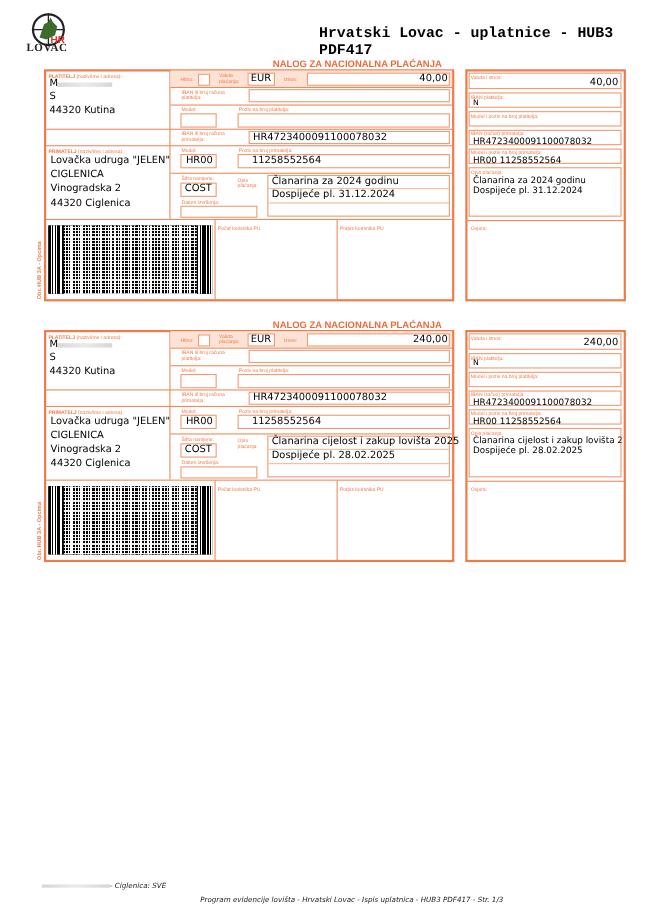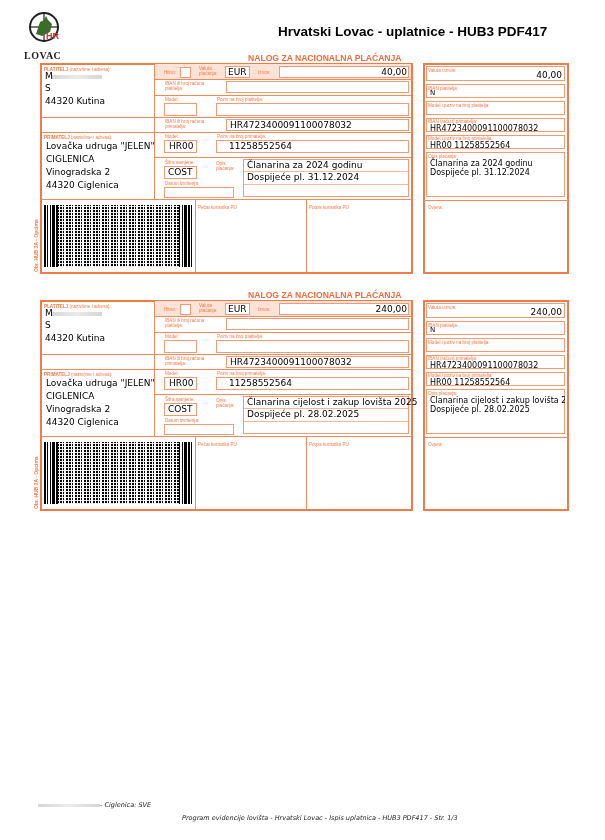--- a/index.html
+++ b/index.html
@@ -6,21 +6,21 @@
   body { width: 605px; height: 840px; background: #fff; font-family: "Liberation Sans", sans-serif; position: relative; overflow: hidden; color: #000; }
   .abs { position: absolute; }
   .orT { border: 2px solid #ef7a4a; }
   .lbl { position: absolute; font-size: 4.6px; color: #f07a4a; line-height: 5px; white-space: nowrap; }
   .lbl b { font-weight: bold; }
   .val { position: absolute; font-family: "DejaVu Sans", sans-serif; font-size: 9px; color: #000; white-space: nowrap; line-height: 11px; }
   .box { position: absolute; border: 1px solid #f29a74; background: #fff; }
   .fill { position: absolute; background: #fde3d6; }
   .hline { position: absolute; height: 1px; background: #f08a5d; }
   .vline { position: absolute; width: 1px; background: #f08a5d; }
-  .title { position: absolute; left: 278px; top: 24px; font-size: 13.5px; font-weight: bold; font-family: Liberation Sans, sans-serif; }
+  .title { position: absolute; left: 290px; top: 24px; font-size: 13.5px; font-weight: bold; font-family: Liberation Mono, monospace; }
   .nalog { position: absolute; font-size: 8.6px; font-weight: bold; color: #ef6a3a; white-space: nowrap; }
   .side { position: absolute; font-size: 5px; color: #f07a4a; font-weight: bold; transform: rotate(-90deg); transform-origin: left top; white-space: nowrap; }
   .barcode { position: absolute; background:
       repeating-linear-gradient(90deg, #000 0 2px, #fff 2px 3px, #000 3px 4px, #fff 4px 6px, #000 6px 7px, #fff 7px 8px, #000 8px 11px, #fff 11px 12px),
       #000; }
   .barcode .mid { position: absolute; left: 14px; right: 14px; top: 0; bottom: 0;
       background:
         repeating-linear-gradient(0deg, rgba(255,255,255,0.9) 0 1px, transparent 1px 3px),
         repeating-linear-gradient(90deg, #000 0 1px, #fff 1px 2px, #000 2px 4px, #fff 4px 5px, #000 5px 6px, #fff 6px 8px, #000 8px 9px);
   }
@@ -31,21 +31,21 @@
 </head>
 <body>
 
 <div class="logo">
   <svg width="42" height="40" viewBox="0 0 42 40">
     <circle cx="20" cy="17" r="14" fill="none" stroke="#222" stroke-width="2"></circle>
     <line x1="20" y1="2" x2="20" y2="32" stroke="#222" stroke-width="1.2"></line>
     <line x1="5" y1="17" x2="35" y2="17" stroke="#222" stroke-width="1.2"></line>
     <path d="M12 24 L16 12 L20 10 L22 6 L24 10 L28 14 L26 22 L18 26 Z" fill="#3d6b2c"></path>
   </svg>
-  <span class="abs" style="left:0;top:28px;font-size:10px;font-weight:bold;font-family:'Liberation Serif',serif;color:#222;letter-spacing:0.5px;margin-top:12px;">LOVAC</span>
+  <span class="abs" style="left:0;top:28px;font-size:10px;font-weight:bold;font-family:'Liberation Serif',serif;color:#222;letter-spacing:0.5px;">LOVAC</span>
   <span class="abs" style="left:22px;top:21px;font-size:9px;font-weight:bold;color:#e0302a;">HR</span>
 </div>
 
 <div class="title">Hrvatski Lovac - uplatnice - HUB3 PDF417</div>
 
 <div>
   <div class="nalog" style="left:248px;top:53px;">NALOG ZA NACIONALNA PLAĆANJA</div>
   <div class="abs orT" style="left:40px;top:63px;width:373px;height:211px;"></div>
 
   <div class="vline" style="left:154px;top:64px;height:135px;"></div>

